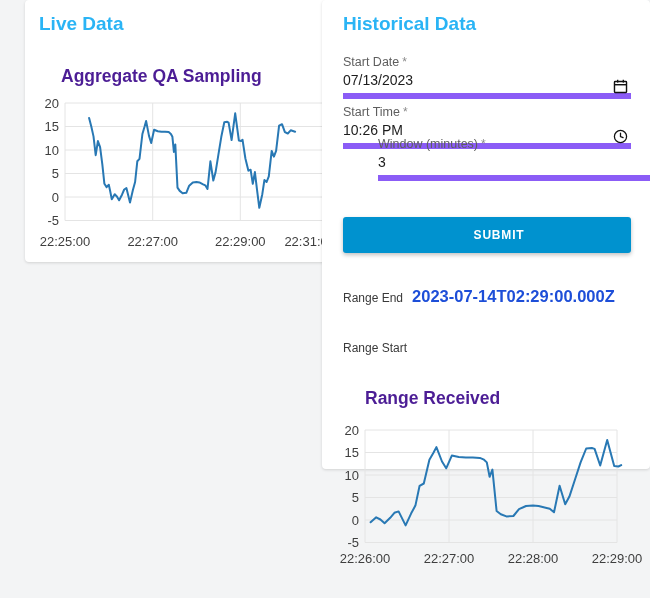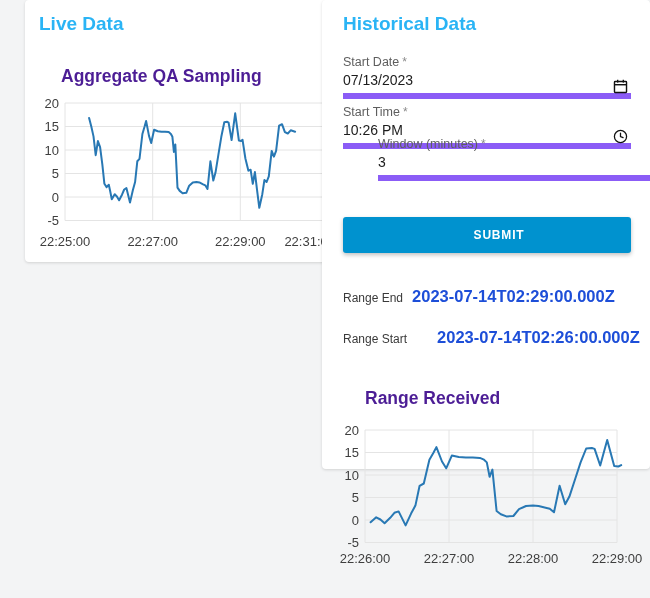--- a/index.html
+++ b/index.html
@@ -26,21 +26,21 @@
   .field-input { position:absolute; left:0; top:17px; width:255px; border:none; outline:none; padding:0;
                  font-family:"Liberation Sans", sans-serif; font-size:14px; color:#1c1c1c; background:transparent; }
   .field-icon { position:absolute; right:2px; top:23px; width:17px; height:17px; cursor:pointer; }
 
   .submit-btn { position:absolute; left:21px; top:217px; width:288px; height:36px; background:#0092cf;
                 border:none; border-radius:3px; color:#ffffff; font-family:"Liberation Sans", sans-serif;
                 font-size:12px; font-weight:700; letter-spacing:0.8px; box-shadow:0 2px 4px rgba(0,0,0,0.25);
                 cursor:pointer;padding-left:30px; }
   .range-row { position:absolute; left:21px; display:flex; align-items:baseline; gap:9px; white-space:nowrap; }
   .range-row.end { top:287px; }
-  .range-row.start { top:328px;gap:30px; }
+  .range-row.start { top:341px;gap:30px; }
   .range-label { font-size:12px; color:#3a3a3a; }
   .range-value { font-size:16.5px; font-weight:700; color:#1d4ed8; }
 </style>
 </head>
 <body>
 
 <div class="page">
 
   <section class="card card-live">
     <h2 class="panel-title">Live Data</h2>
@@ -103,21 +103,20 @@
     </div>
 
     <button class="submit-btn">SUBMIT</button>
 
     <div class="range-row end">
       <span class="range-label">Range End</span>
       <span class="range-value">2023-07-14T02:29:00.000Z</span>
     </div>
     <div class="range-row start">
       <span class="range-label">Range Start</span>
-      <span class="range-value">2023-07-14T02:26:00.000Z</span>
     </div>
 
     <div class="chart-title hist">Range Received</div>
     <svg id="chart-hist" class="chart" width="328" height="171">
         <line x1="43" y1="16.0" x2="295" y2="16.0" stroke="#e4e4e4" stroke-width="1"></line>
         <text x="37" y="20.5" text-anchor="end">20</text>
         <line x1="43" y1="38.5" x2="295" y2="38.5" stroke="#e4e4e4" stroke-width="1"></line>
         <text x="37" y="43" text-anchor="end">15</text>
         <line x1="43" y1="61.0" x2="295" y2="61.0" stroke="#e4e4e4" stroke-width="1"></line>
         <text x="37" y="65.5" text-anchor="end">10</text>

